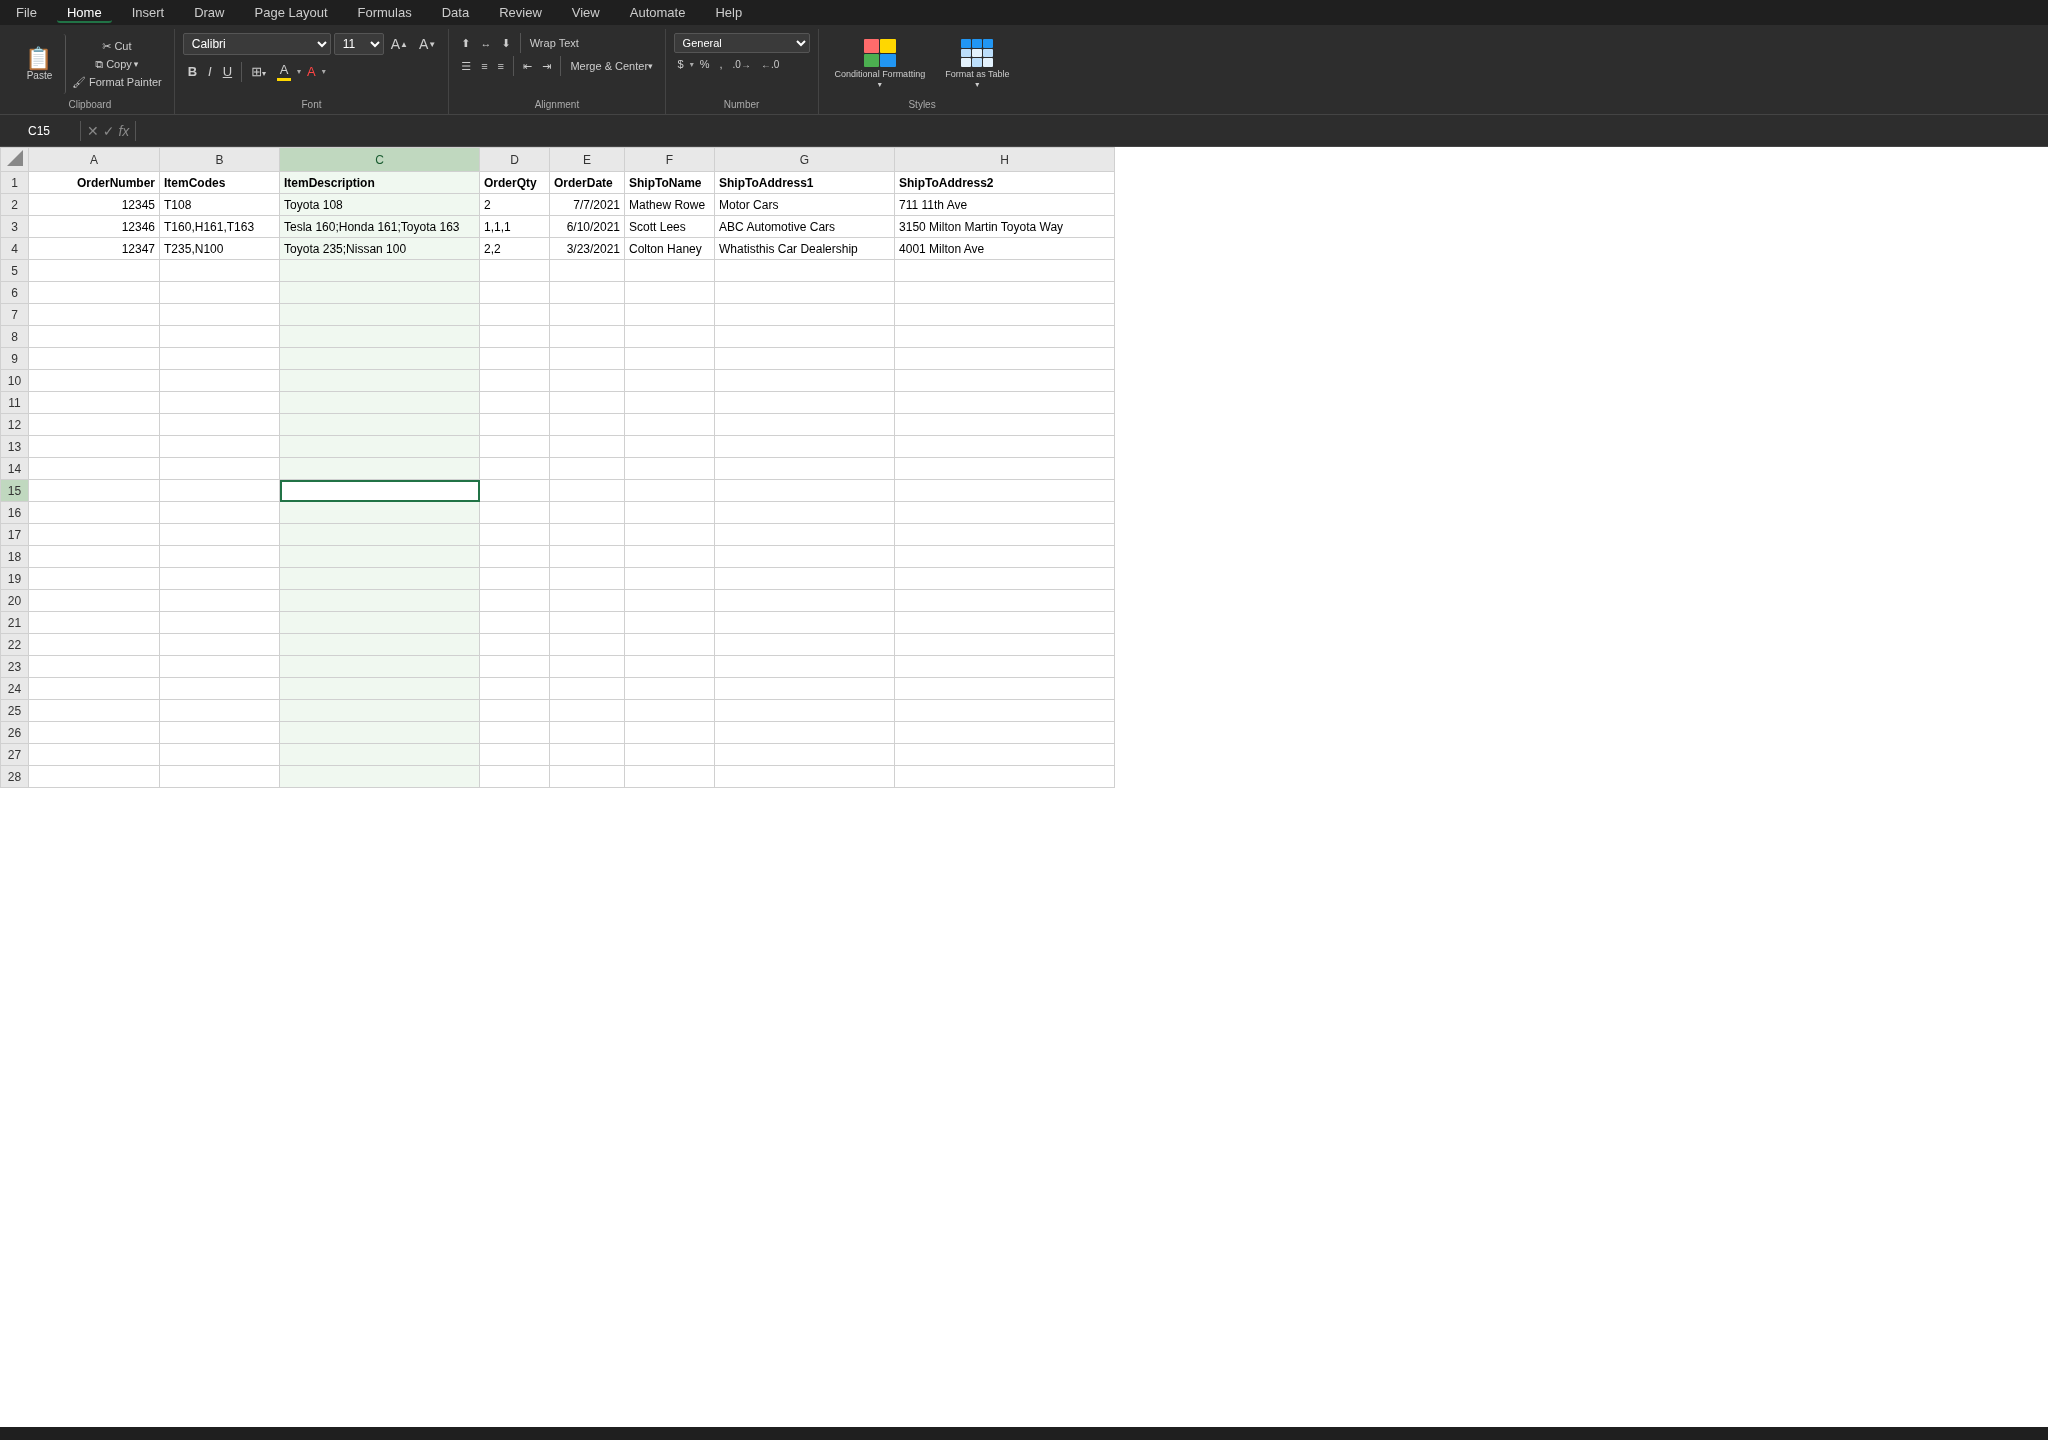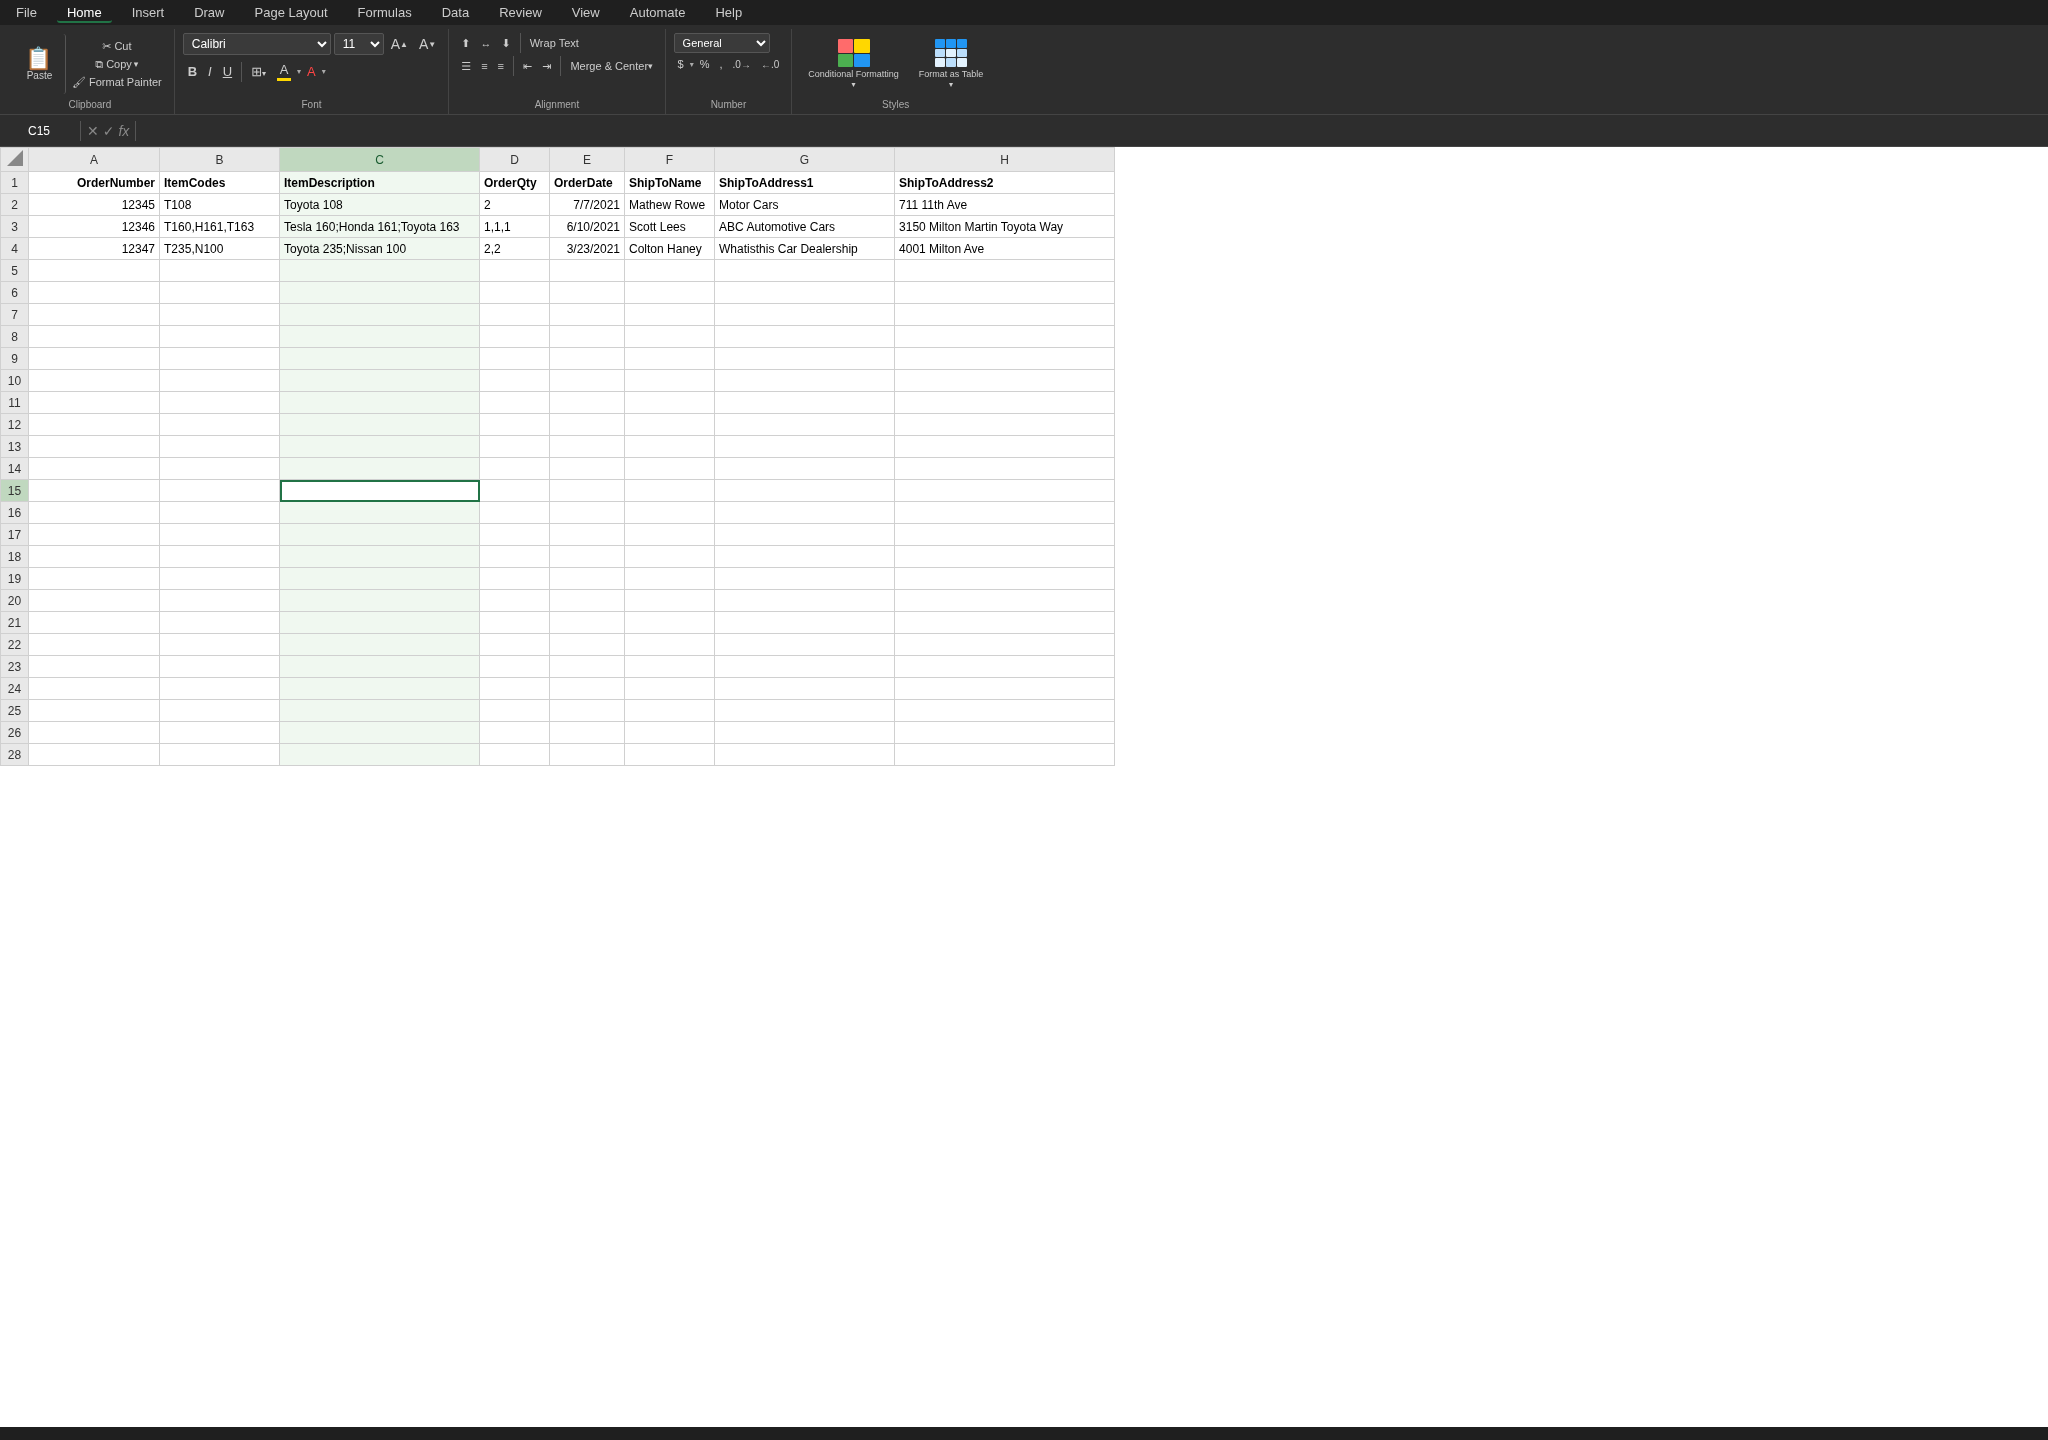--- a/index.html
+++ b/index.html
@@ -25,21 +25,21 @@
 
     
     .paste-btn { width: 52px; height: 60px; flex-direction: column; border-right: 1px solid #555; }
 
     
     .font-select { background: #3a3a3a; border: 1px solid #555; color: #fff; padding: 2px 4px; font-size: 12px; width: 148px; border-radius: 2px; }
     .font-size-select { background: #3a3a3a; border: 1px solid #555; color: #fff; padding: 2px 4px; font-size: 12px; width: 50px; border-radius: 2px; }
     .separator { width: 1px; background: #555; height: 20px; margin: 0 3px; }
 
     
-    .num-format-select { background: #3a3a3a; border: 1px solid #555; color: #fff; padding: 2px 4px; font-size: 11px; width: 96px; border-radius: 2px; }
+    .num-format-select { background: #3a3a3a; border: 1px solid #555; color: #fff; padding: 2px 4px; font-size: 11px; width: 136px; border-radius: 2px; }
 
     
     .formula-bar { background: #2d2d2d; display: flex; align-items: center; padding: 2px 4px; border-bottom: 1px solid #444; min-height: 32px; }
     .cell-ref { background: #3a3a3a; border: 1px solid #555; color: #fff; padding: 2px 6px; width: 70px; font-size: 12px; text-align: center; border-radius: 2px; }
     .formula-icons { display: flex; gap: 4px; margin-right: 6px; color: #888; font-size: 14px; }
     .formula-input { flex: 1; background: transparent; border: none; color: #fff; font-size: 13px; padding: 2px 4px; outline: none; }
 
     
     .spreadsheet-container { display: flex; flex-direction: column; height: calc(100vh - 160px); overflow: hidden; background: #fff; }
     .spreadsheet-scroll { overflow: auto; flex: 1; }
@@ -553,20 +553,31 @@
             <td class="cell"></td>
             <td class="cell"></td>
             <td class="cell selected-col"></td>
             <td class="cell"></td>
             <td class="cell"></td>
             <td class="cell"></td>
             <td class="cell"></td>
             <td class="cell"></td>
           </tr>
           <tr>
+            <td class="row-header">27</td>
+            <td class="cell"></td>
+            <td class="cell"></td>
+            <td class="cell selected-col"></td>
+            <td class="cell"></td>
+            <td class="cell"></td>
+            <td class="cell"></td>
+            <td class="cell"></td>
+            <td class="cell"></td>
+          </tr>
+          <tr>
             <td class="row-header">28</td>
             <td class="cell"></td>
             <td class="cell"></td>
             <td class="cell selected-col"></td>
             <td class="cell"></td>
             <td class="cell"></td>
             <td class="cell"></td>
             <td class="cell"></td>
             <td class="cell"></td>
           </tr>

